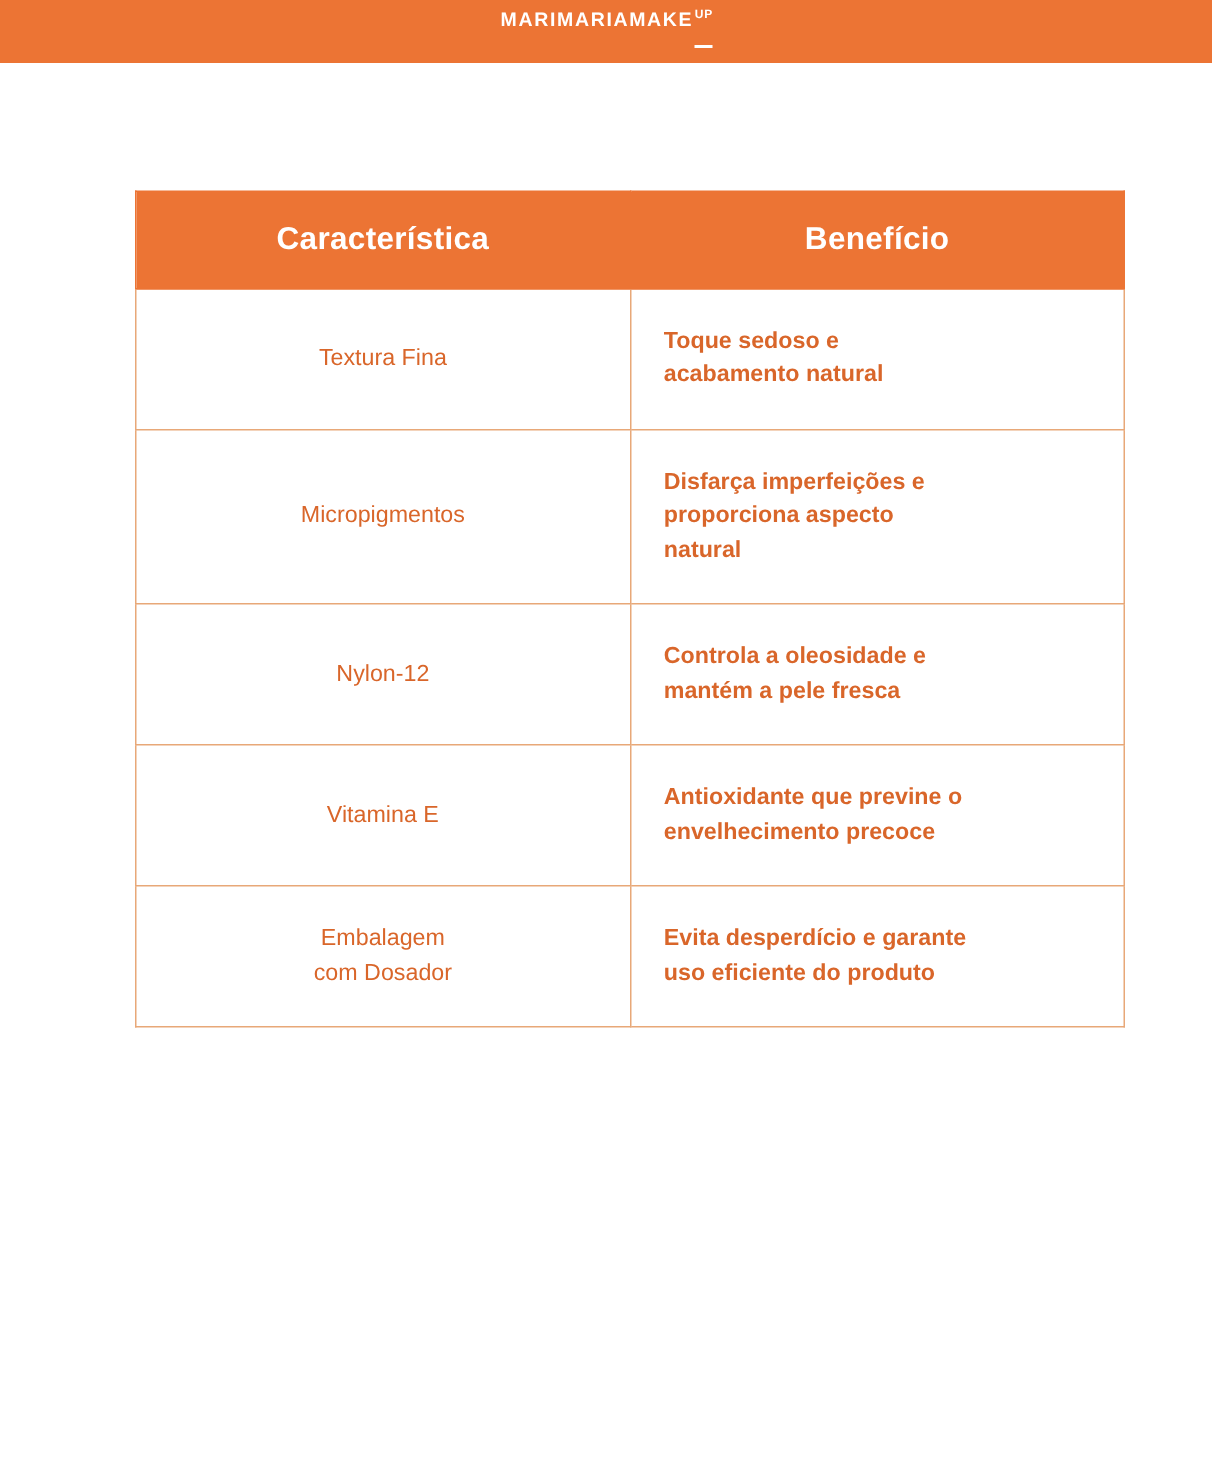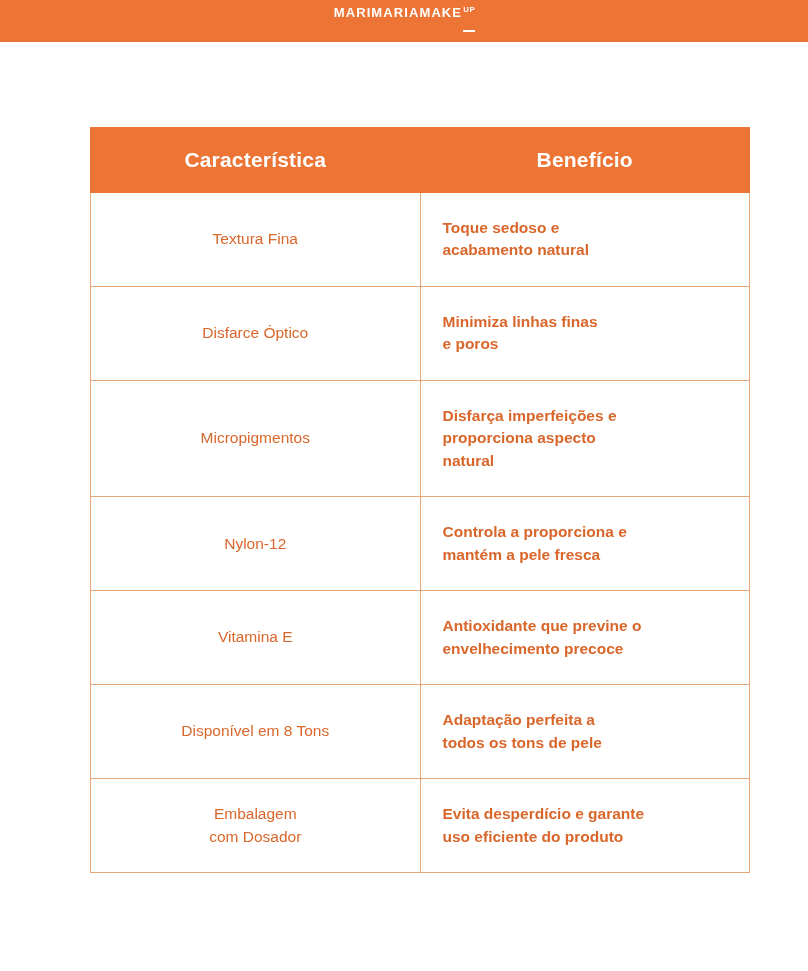--- a/index.html
+++ b/index.html
@@ -123,62 +123,44 @@
             <td class="col-feature">
               <span class="cell-line">Textura Fina</span>
             </td>
             <td class="col-benefit">
               <span class="cell-line">Toque sedoso e</span>
               <span class="cell-line">acabamento natural</span>
             </td>
           </tr>
           <tr>
             <td class="col-feature">
-              <span class="cell-line">Disfarce Óptico</span>
-            </td>
-            <td class="col-benefit">
-              <span class="cell-line">Minimiza linhas finas</span>
-              <span class="cell-line">e poros</span>
-            </td>
-          </tr>
-          <tr>
-            <td class="col-feature">
               <span class="cell-line">Micropigmentos</span>
             </td>
             <td class="col-benefit">
               <span class="cell-line">Disfarça imperfeições e</span>
               <span class="cell-line">proporciona aspecto</span>
               <span class="cell-line">natural</span>
             </td>
           </tr>
           <tr>
             <td class="col-feature">
               <span class="cell-line">Nylon-12</span>
             </td>
             <td class="col-benefit">
-              <span class="cell-line">Controla a proporciona e</span>
+              <span class="cell-line">Controla a oleosidade e</span>
               <span class="cell-line">mantém a pele fresca</span>
             </td>
           </tr>
           <tr>
             <td class="col-feature">
               <span class="cell-line">Vitamina E</span>
             </td>
             <td class="col-benefit">
               <span class="cell-line">Antioxidante que previne o</span>
               <span class="cell-line">envelhecimento precoce</span>
-            </td>
-          </tr>
-          <tr>
-            <td class="col-feature">
-              <span class="cell-line">Disponível em 8 Tons</span>
-            </td>
-            <td class="col-benefit">
-              <span class="cell-line">Adaptação perfeita a</span>
-              <span class="cell-line">todos os tons de pele</span>
             </td>
           </tr>
           <tr>
             <td class="col-feature">
               <span class="cell-line">Embalagem</span>
               <span class="cell-line">com Dosador</span>
             </td>
             <td class="col-benefit">
               <span class="cell-line">Evita desperdício e garante</span>
               <span class="cell-line">uso eficiente do produto</span>

